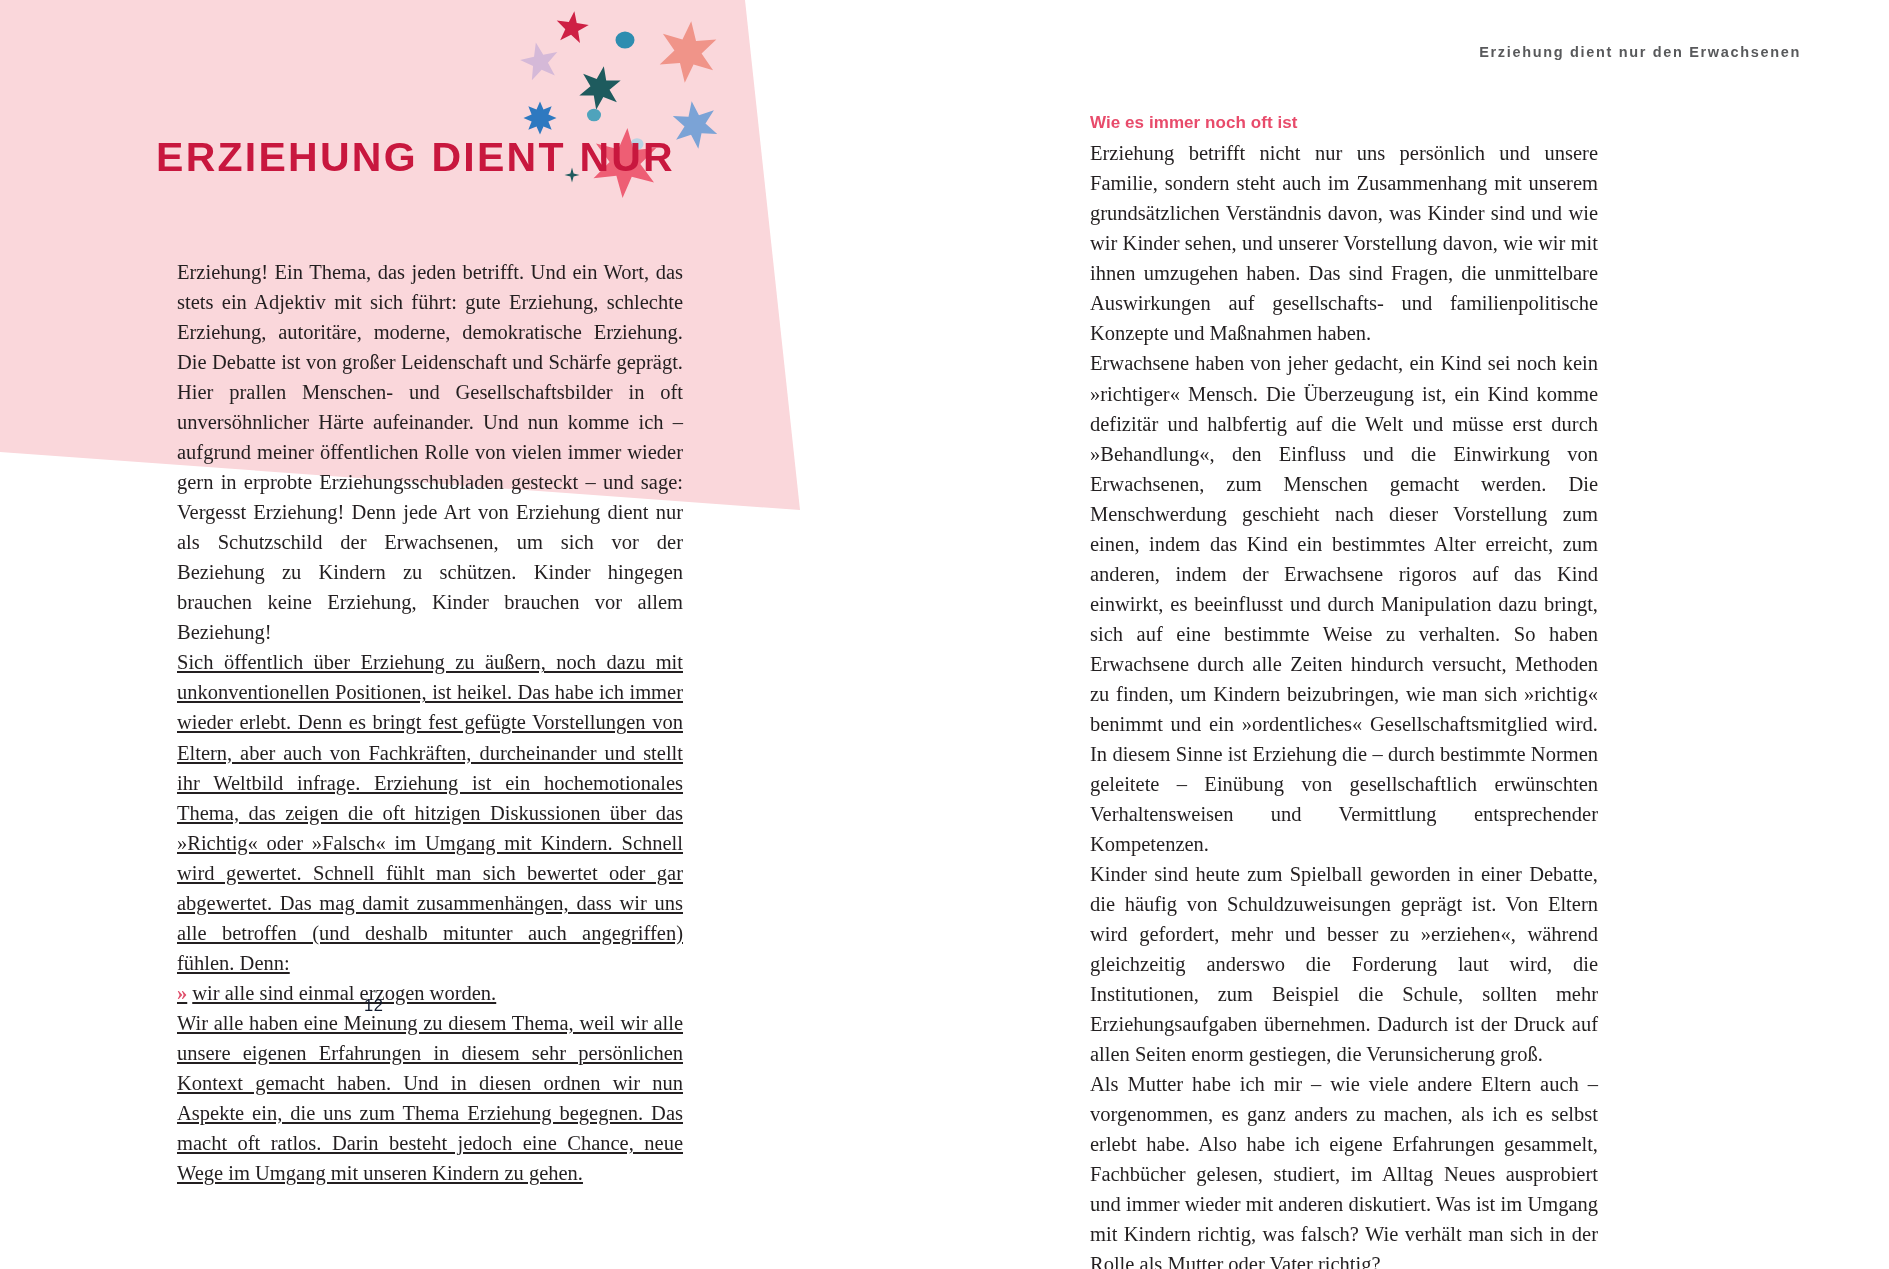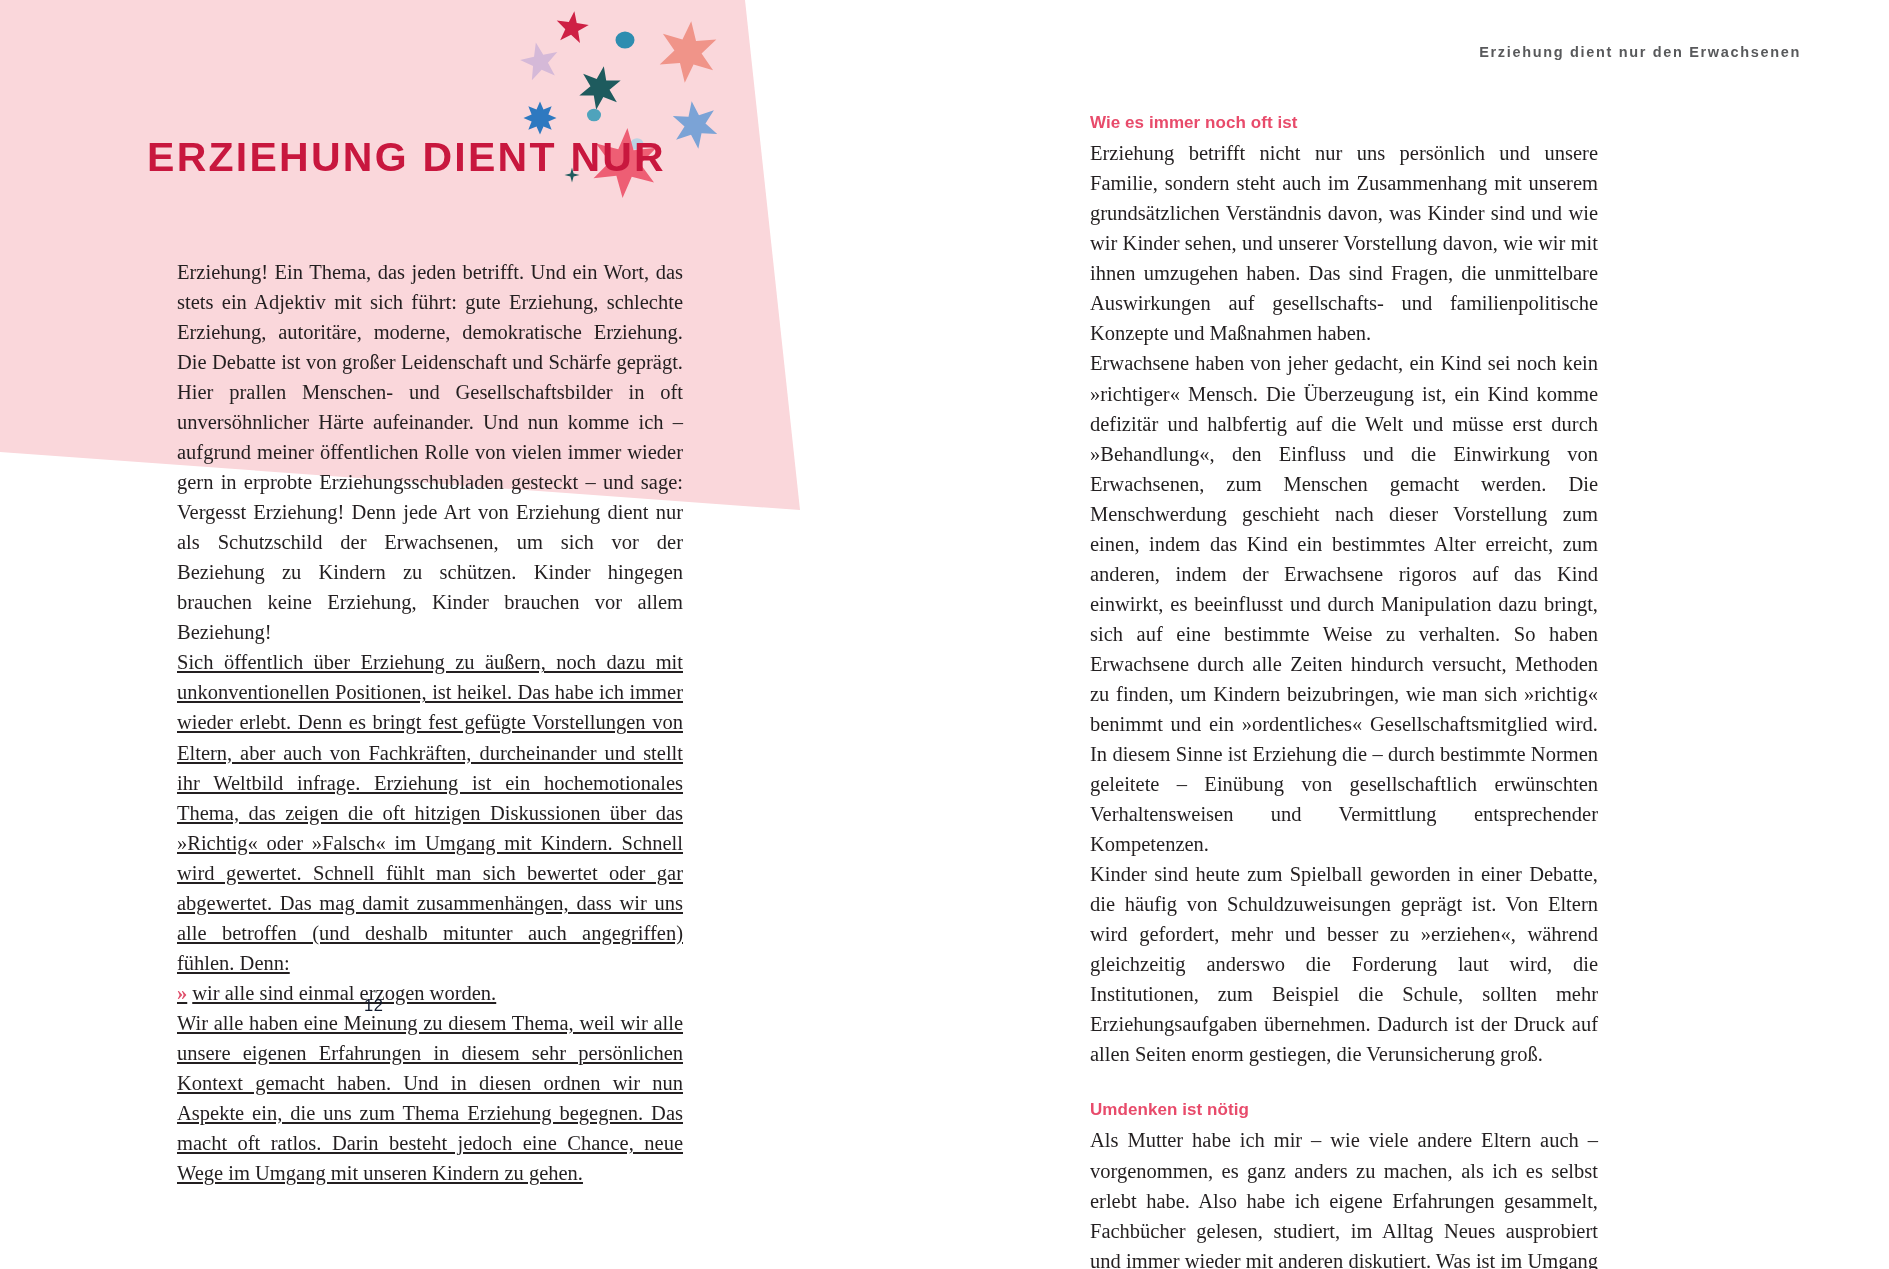--- a/index.html
+++ b/index.html
@@ -51,21 +51,21 @@
     position: absolute;
     left: 0;
     top: 0;
     width: 944px;
     height: 1269px;
     z-index: 3;
   }
 
   .chapter-title {
     position: absolute;
-    left: 46px;
+    left: 55px;
     top: 103px;
     width: 620px;
     font-family: "Liberation Sans", "DejaVu Sans", sans-serif;
     font-weight: bold;
     font-size: 41px;
     line-height: 1.33;
     letter-spacing: 0.055em;
     color: #C8173E;
     text-align: right;
     z-index: 4;
@@ -199,19 +199,18 @@
 
   <div class="page-right">
 
     <div class="running-head">Erziehung dient nur den Erwachsenen</div>
 
     <div class="right-col">
       <p class="sub-head">Wie es immer noch oft ist</p>
       <p>Erziehung betrifft nicht nur uns persönlich und unsere Familie, sondern steht auch im Zusammenhang mit unserem grundsätzlichen Verständnis davon, was Kinder sind und wie wir Kinder sehen, und unserer Vorstellung davon, wie wir mit ihnen umzugehen haben. Das sind Fragen, die unmittelbare Auswirkungen auf gesellschafts- und familienpolitische Konzepte und Maßnahmen haben.</p>
       <p>Erwachsene haben von jeher gedacht, ein Kind sei noch kein »richtiger« Mensch. Die Überzeugung ist, ein Kind komme defizitär und halbfertig auf die Welt und müsse erst durch »Behandlung«, den Einfluss und die Einwirkung von Erwachsenen, zum Menschen gemacht werden. Die Menschwerdung geschieht nach dieser Vorstellung zum einen, indem das Kind ein bestimmtes Alter erreicht, zum anderen, indem der Erwachsene rigoros auf das Kind einwirkt, es beeinflusst und durch Manipulation dazu bringt, sich auf eine bestimmte Weise zu verhalten. So haben Erwachsene durch alle Zeiten hindurch versucht, Methoden zu finden, um Kindern beizubringen, wie man sich »richtig« benimmt und ein »ordentliches« Gesellschaftsmitglied wird. In diesem Sinne ist Erziehung die – durch bestimmte Normen geleitete – Einübung von gesellschaftlich erwünschten Verhaltensweisen und Vermittlung entsprechender Kompetenzen.</p>
       <p>Kinder sind heute zum Spielball geworden in einer Debatte, die häufig von Schuldzuweisungen geprägt ist. Von Eltern wird gefordert, mehr und besser zu »erziehen«, während gleichzeitig anderswo die Forderung laut wird, die Institutionen, zum Beispiel die Schule, sollten mehr Erziehungsaufgaben übernehmen. Dadurch ist der Druck auf allen Seiten enorm gestiegen, die Verunsicherung groß.</p>
-      <p class="sub-head spaced">Umdenken ist nötig</p>
       <p>Als Mutter habe ich mir – wie viele andere Eltern auch – vorgenommen, es ganz anders zu machen, als ich es selbst erlebt habe. Also habe ich eigene Erfahrungen gesammelt, Fachbücher gelesen, studiert, im Alltag Neues ausprobiert und immer wieder mit anderen diskutiert. Was ist im Umgang mit Kindern richtig, was falsch? Wie verhält man sich in der Rolle als Mutter oder Vater richtig?</p>
     </div>
 
   </div>
 
 </div>
 
 </body></html>

